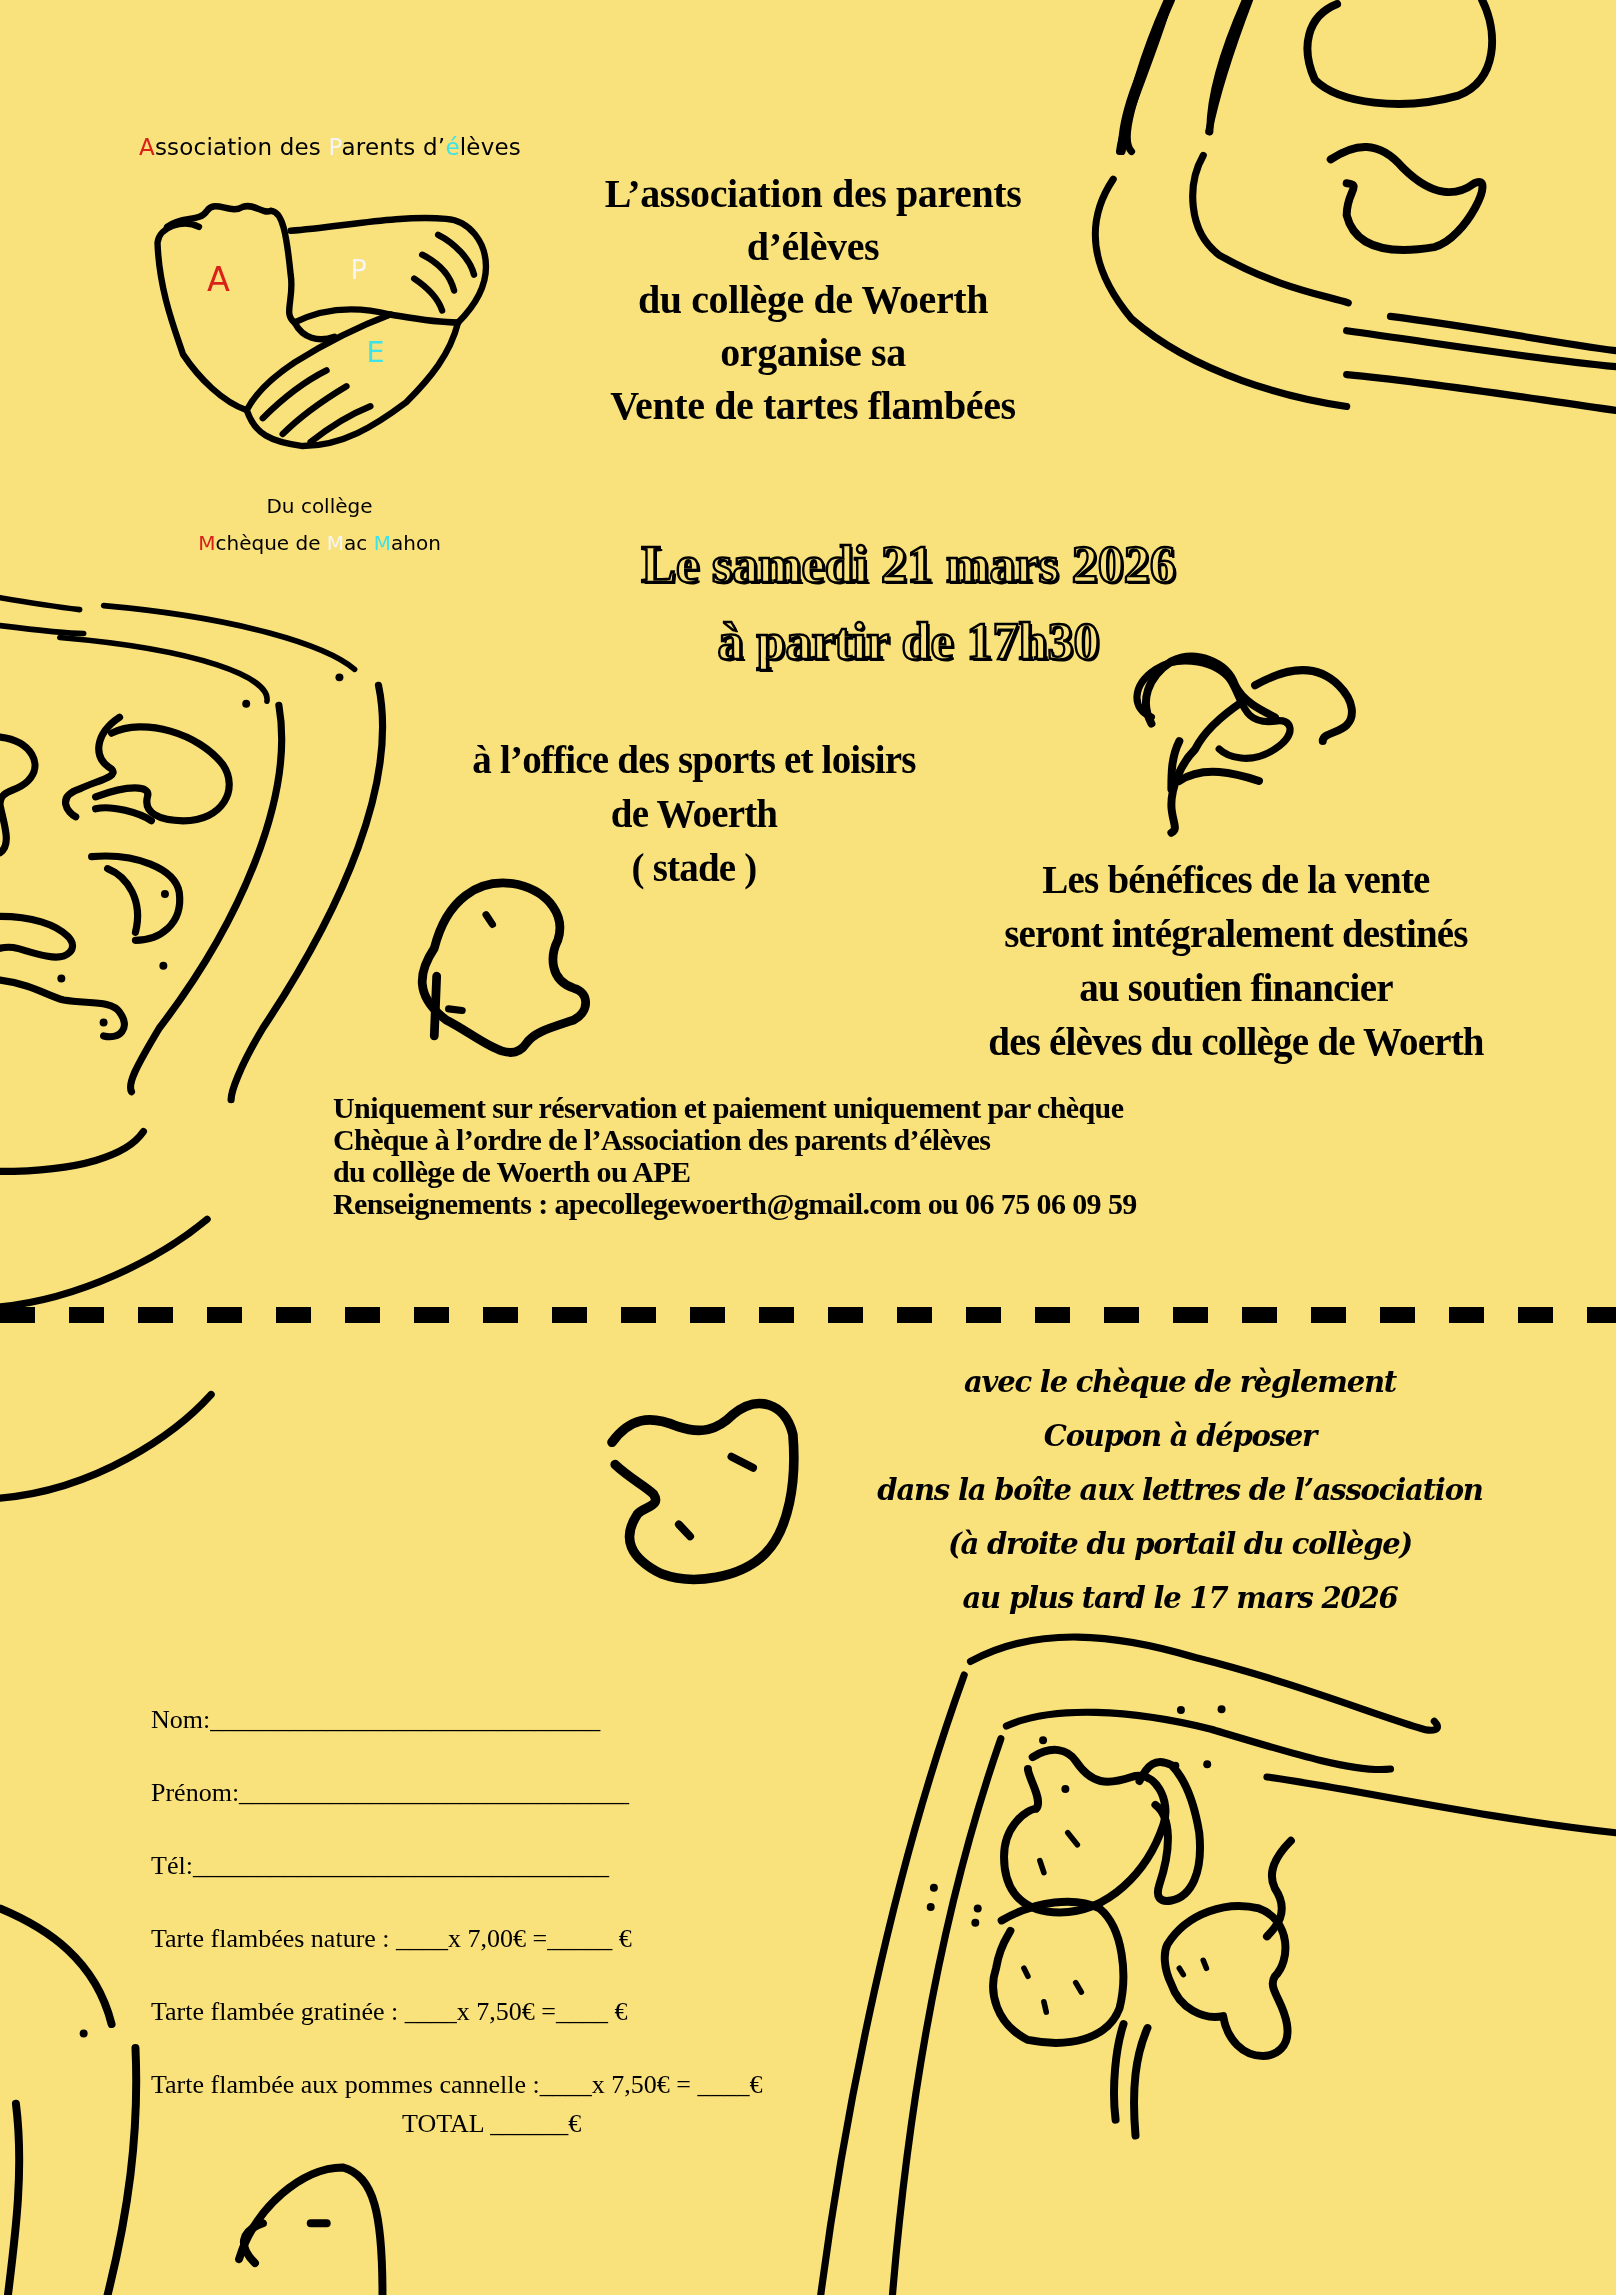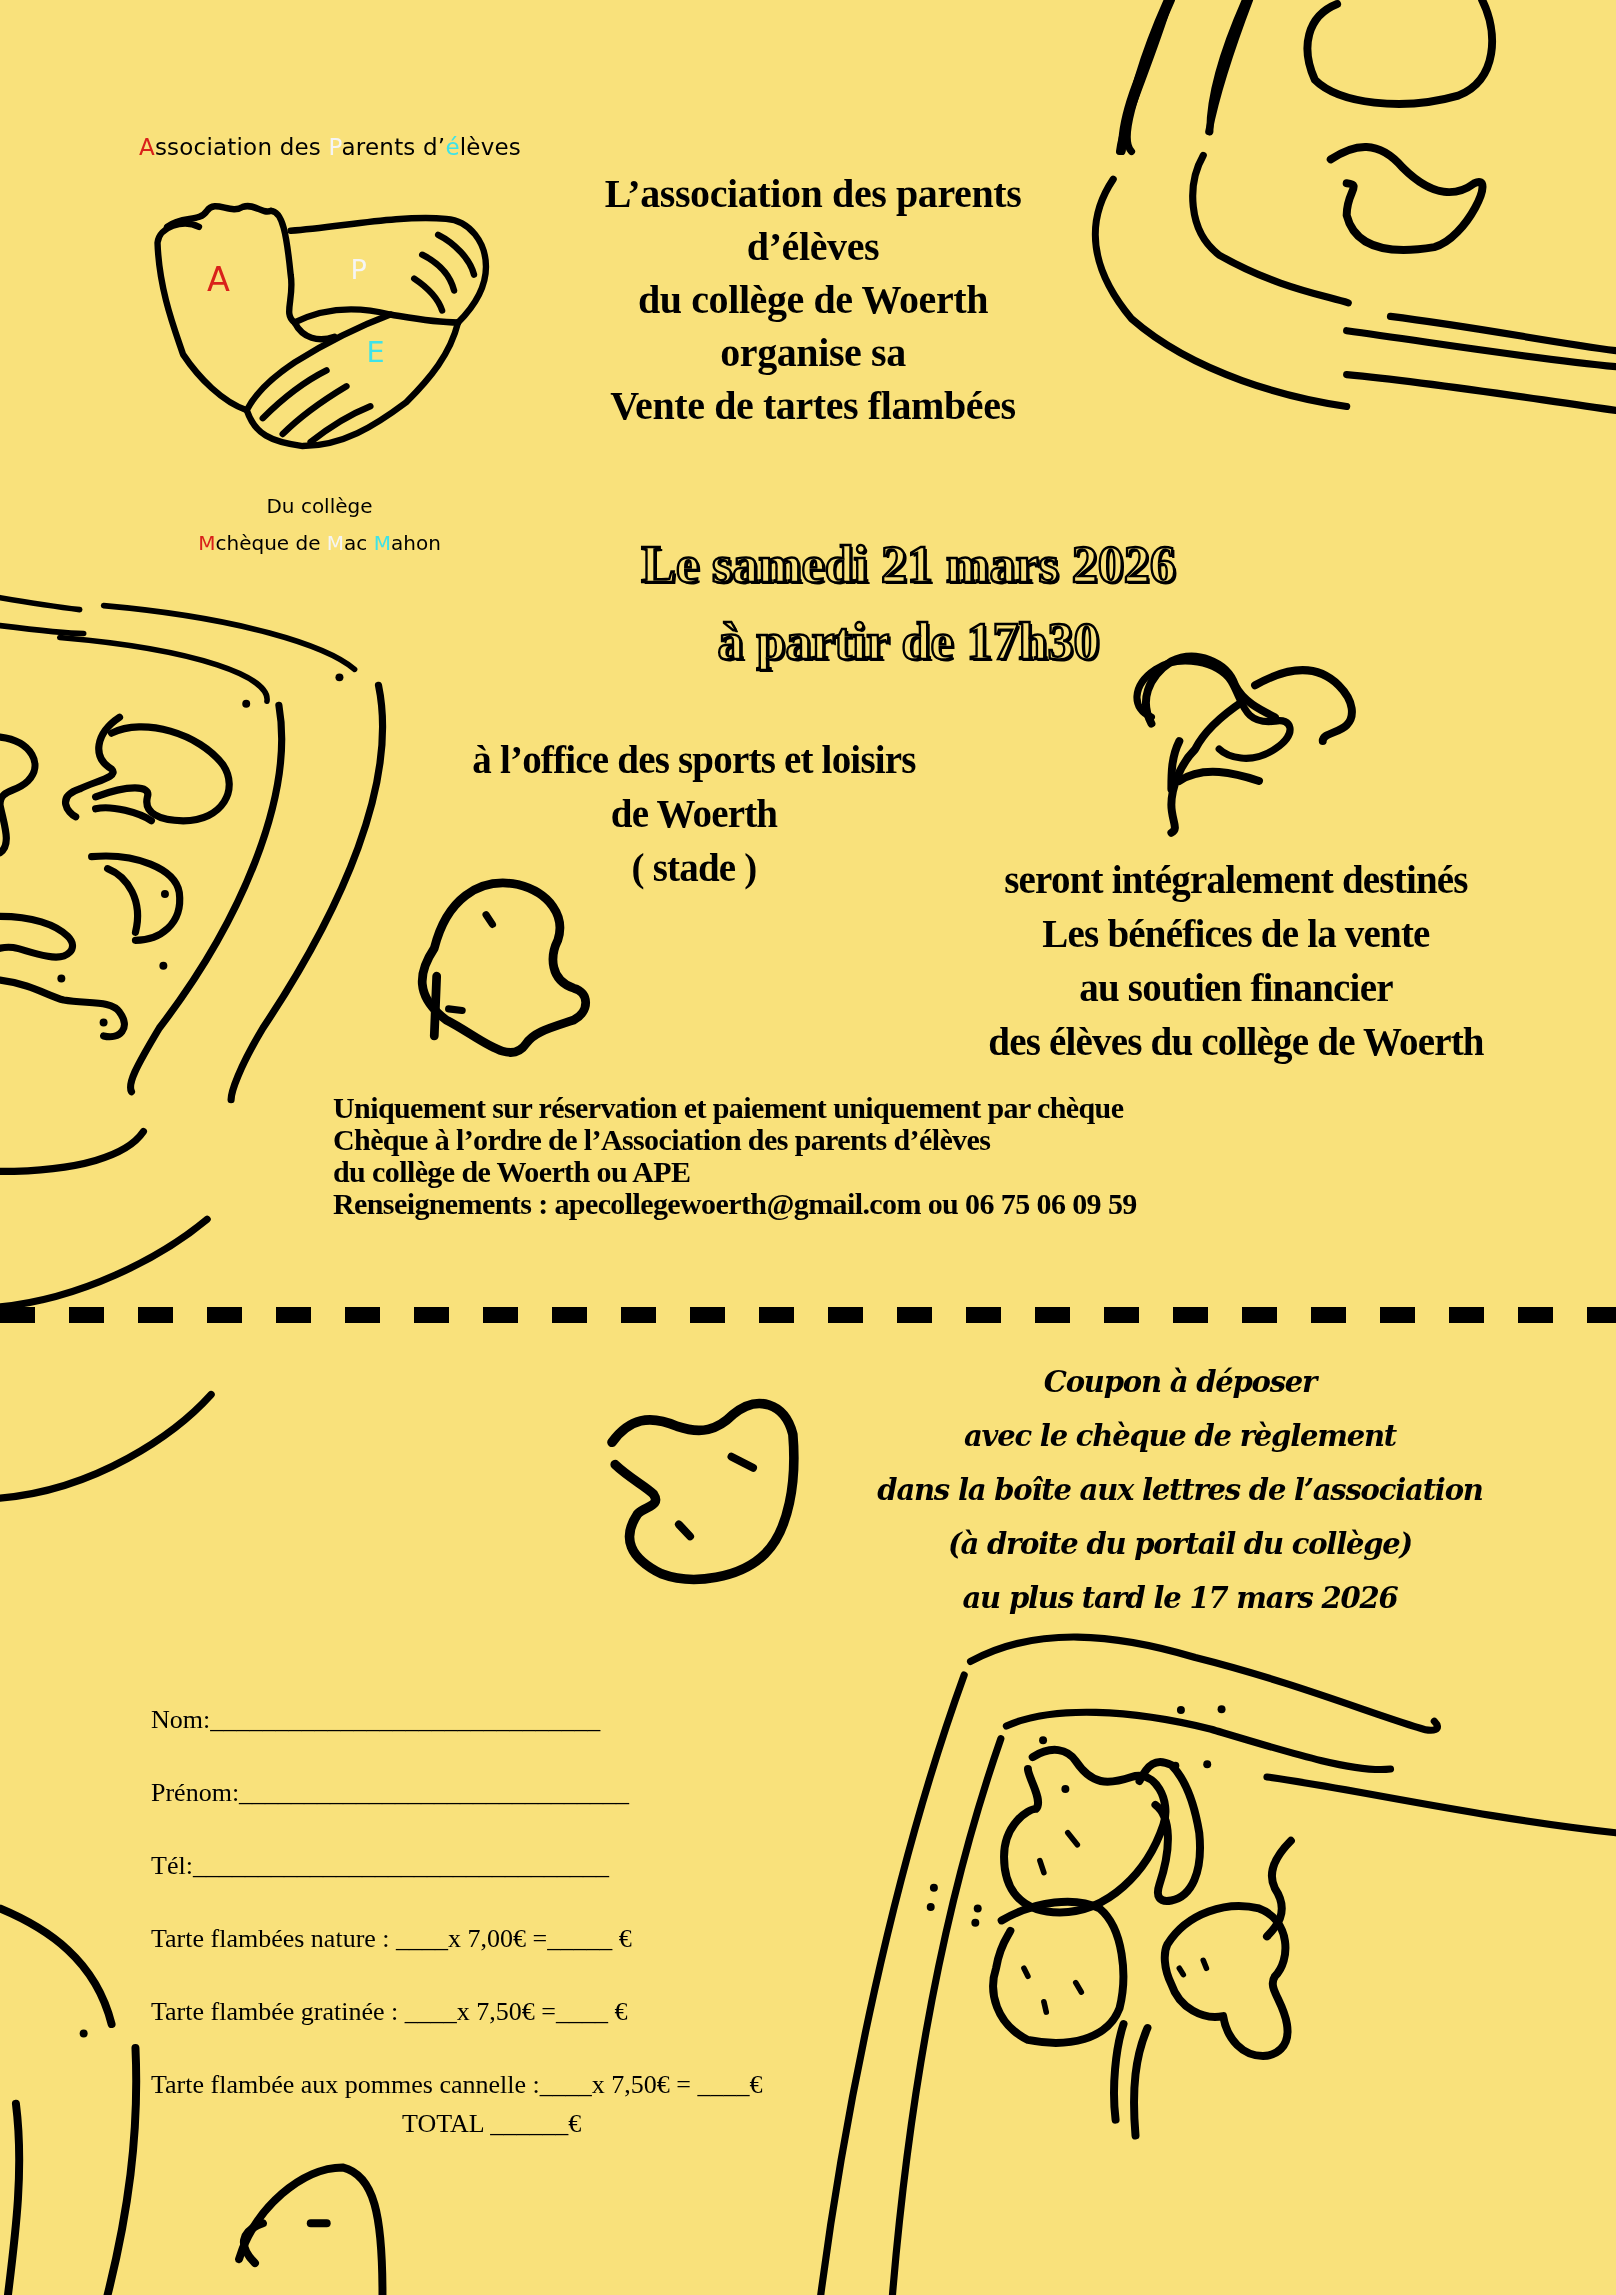--- a/index.html
+++ b/index.html
@@ -249,38 +249,38 @@
   <div>à partir de 17h30</div>
 </div>
 
 <div class="abs venue">
   <div>à l’office des sports et loisirs</div>
   <div>de Woerth</div>
   <div>( stade )</div>
 </div>
 
 <div class="abs benefits">
+  <div>Les bénéfices de la vente</div>
   <div>seront intégralement destinés</div>
-  <div>Les bénéfices de la vente</div>
   <div>au soutien financier</div>
   <div>des élèves du collège de Woerth</div>
 </div>
 
 <div class="abs info">
   <div>Uniquement sur réservation et paiement uniquement par chèque</div>
   <div>Chèque à l’ordre de l’Association des parents d’élèves</div>
   <div>du collège de Woerth ou APE</div>
   <div>Renseignements : apecollegewoerth@gmail.com ou 06 75 06 09 59</div>
 </div>
 
 <div class="abs dashed"></div>
 
 <div class="abs coupon-note">
+  <div>avec le chèque de règlement</div>
   <div>Coupon à déposer</div>
-  <div>avec le chèque de règlement</div>
   <div>dans la boîte aux lettres de l’association</div>
   <div>(à droite du portail du collège)</div>
   <div>au plus tard le 17 mars 2026</div>
 </div>
 
 <div class="abs form">
   <div class="row"><span>Nom:</span><span>______________________________</span></div>
   <div class="row"><span>Prénom:</span><span>______________________________</span></div>
   <div class="row"><span>Tél:</span><span>________________________________</span></div>
   <div class="row"><span>Tarte flambées nature : </span><span>____</span><span>x 7,00€ =</span><span>_____</span><span> €</span></div>

